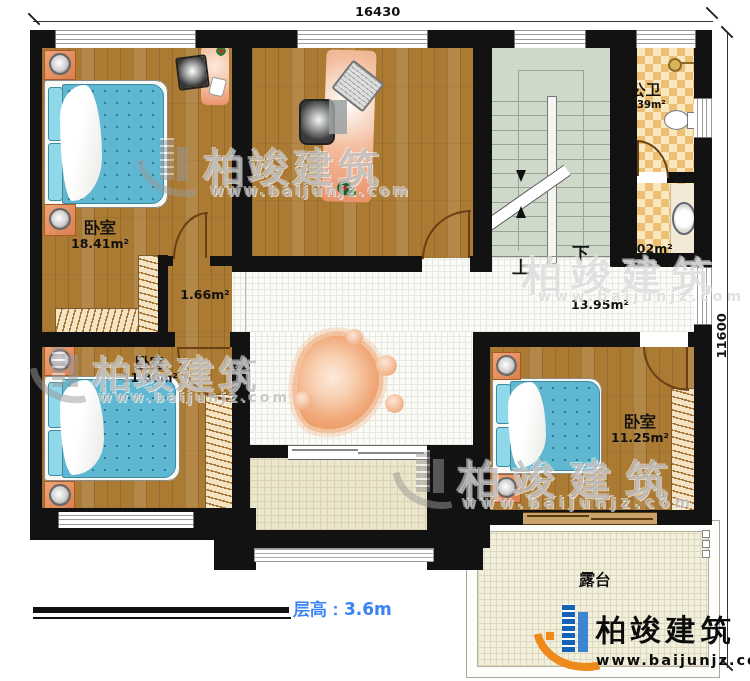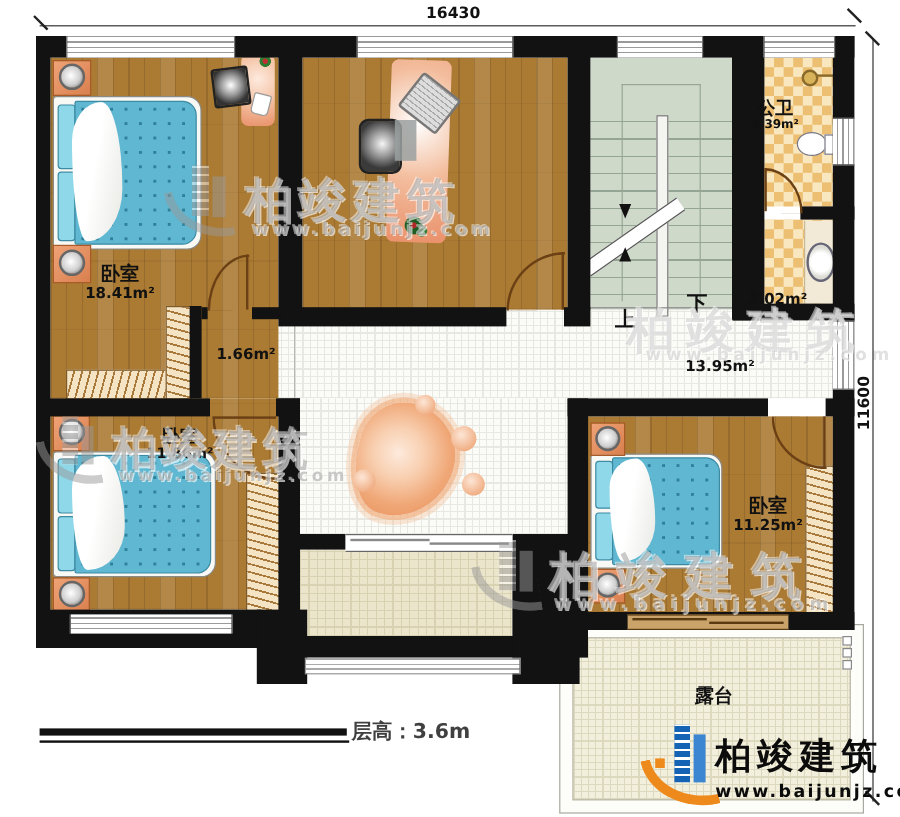--- a/index.html
+++ b/index.html
@@ -271,21 +271,21 @@
   <div class="tick" style="left:704px;top:12px;"></div>
   <div class="dimtext" style="left:352px;top:4px;">16430</div>
   <div class="abs" style="left:727px;top:32px;width:1px;height:636px;background:#333;"></div>
   <div class="tick" style="left:719px;top:31px;"></div>
   <div class="tick" style="left:719px;top:664px;"></div>
   <div class="dimtext" style="left:697px;top:330px;width:42px;text-align:center;transform:rotate(-90deg);background:none;">11600</div>
 
   <div class="abs" style="left:33px;top:560px;width:440px;height:80px;">
     <div style="position:absolute;left:0;top:47px;width:256px;height:6px;background:#111;"></div>
     <div style="position:absolute;left:0;top:57px;width:258px;height:2px;background:#111;"></div>
-    <div style="position:absolute;left:260px;top:38px;font-size:17px;font-weight:600;color:#404040;white-space:nowrap;">
+    <div style="position:absolute;left:260px;top:38px;font-size:17px;font-weight:600;color:#3b82f6;white-space:nowrap;">
       <span>层高：</span><span>3.6m</span>
     </div>
   </div>
 
   <div class="abs" style="left:538px;top:604px;width:205px;height:72px;">
     <div class="abs" style="left:0;top:0;width:56px;height:70px;">
       <div class="logo-bar" style="left:24px;top:0;width:13px;height:48px;"></div>
       <div class="logo-bar" style="left:40px;top:8px;width:10px;height:40px;background:#3c85d0;"></div>
       <div class="abs" style="left:0;top:24px;width:50px;height:40px;border-left:8px solid #ee8a1c;border-bottom:8px solid #ee8a1c;border-bottom-left-radius:100% 100%;transform:rotate(-12deg);"></div>
       <div class="abs" style="left:8px;top:28px;width:8px;height:8px;background:#ee8a1c;"></div>

